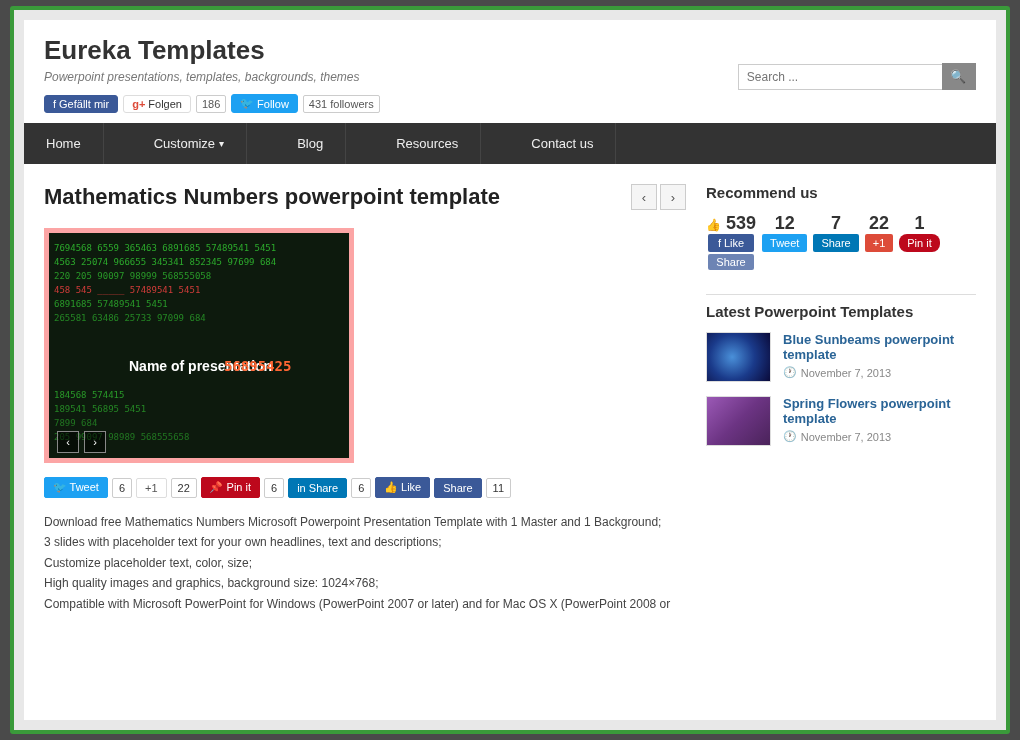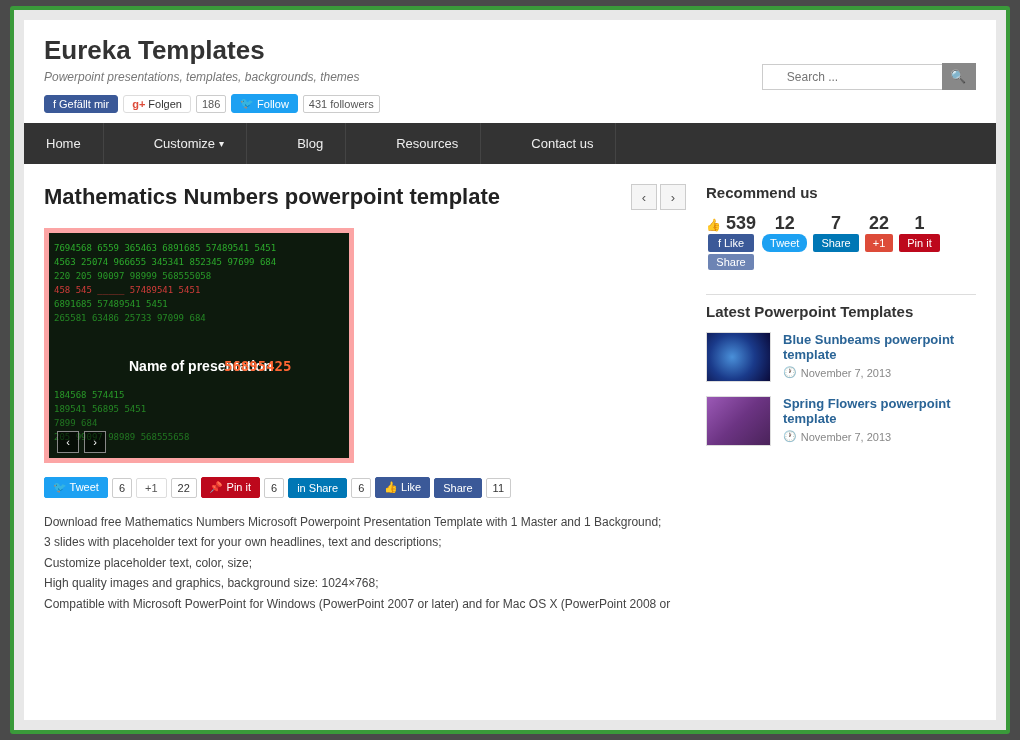--- a/index.html
+++ b/index.html
@@ -86,26 +86,26 @@
       align-items: center;
       justify-content: space-between;
     }
     .header-left {}
     .header-right {
       display: flex;
       align-items: center;
       margin-top: 5px;
     }
     .search-input {
-      padding: 5px 24px;
+      padding: 5px 8px;
       border: 1px solid #ccc;
       border-right: none;
       outline: none;
       font-size: 12px;
-      width: 180px;
+      width: 204px;
       color: #aaa;
     }
     .search-btn {
       padding: 5px 8px;
       background: #888;
       border: 1px solid #888;
       color: #fff;
       cursor: pointer;
       font-size: 13px;
     }
@@ -281,24 +281,24 @@
     .fb-share-btn {
       background: #6d84b4;
       color: #fff;
       border: none;
       padding: 2px 8px;
       font-size: 11px;
       border-radius: 2px;
       cursor: pointer;
       margin-top: 2px;
     }
-    .tw-btn { background: #1da1f2; color: #fff; padding: 3px 8px; font-size: 11px; border: none; border-radius: 8px; cursor: pointer; }
+    .tw-btn { background: #1da1f2; color: #fff; padding: 3px 8px; font-size: 11px; border: none; border-radius: 2px; cursor: pointer; }
     .in-btn { background: #0077b5; color: #fff; padding: 3px 8px; font-size: 11px; border: none; border-radius: 2px; cursor: pointer; }
     .gp-btn { background: #dd4b39; color: #fff; padding: 3px 8px; font-size: 11px; border: none; border-radius: 2px; cursor: pointer; }
-    .pin-btn { background: #bd081c; color: #fff; padding: 3px 8px; font-size: 11px; border: none; border-radius: 2px; cursor: pointer; }
+    .pin-btn { background: #bd081c; color: #fff; padding: 3px 8px; font-size: 11px; border: none; border-radius: 8px; cursor: pointer; }
     
     .latest-section {}
     .latest-item {
       display: flex;
       align-items: flex-start;
       gap: 12px;
       margin-bottom: 14px;
     }
     .latest-thumb {
       width: 65px;

